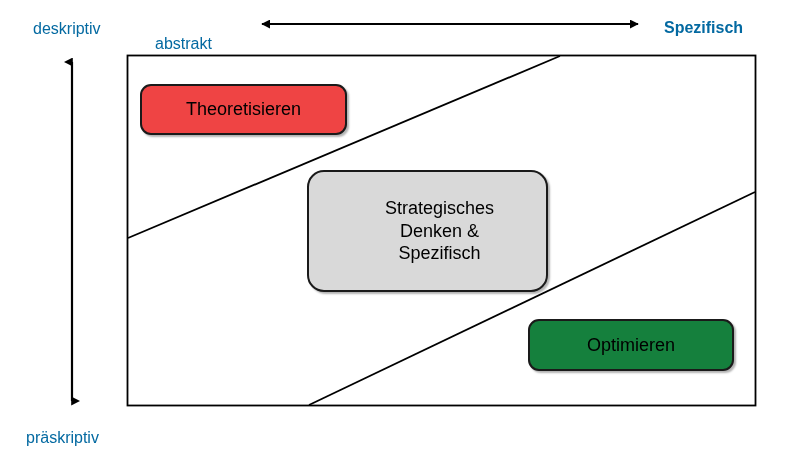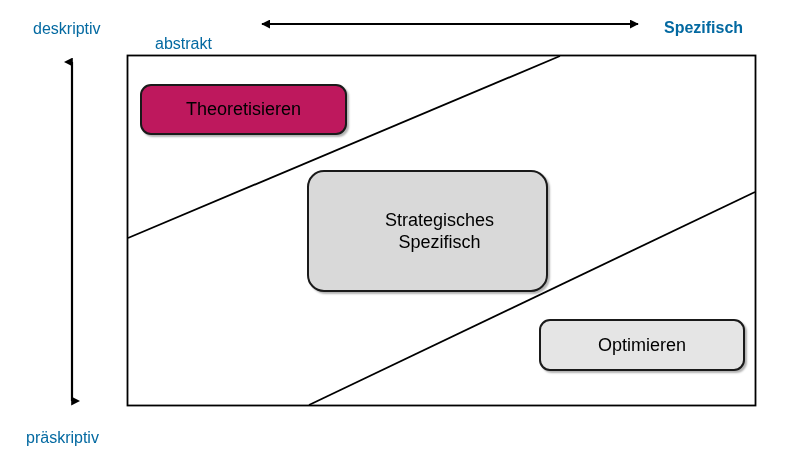--- a/index.html
+++ b/index.html
@@ -49,34 +49,33 @@
     align-items: center;
     justify-content: center;
     text-align: center;
     font-size: 18px;
     line-height: 1.25;
     color: #000;
     box-shadow: 2px 2px 2px rgba(0,0,0,0.30);
   }
   #node-theoretisieren {
     left: 140px; top: 84px; width: 207px; height: 51px;
-    background: #be185d;
+    background: #ef4444;
     border-radius: 11px;
   }
   #node-strategisches {
     left: 307px; top: 170px; width: 241px; height: 122px;
     background: #d9d9d9;
     border-radius: 17px;
     padding-left: 24px;
   }
   #node-optimieren {
     left: 528px; top: 319px; width: 206px; height: 52px;
-    background: #e5e5e5;
+    background: #15803d;
     border-radius: 11px;
-    margin-left: 11px;
   }
 </style>
 </head>
 <body>
 
 <div id="stage">
 
   <svg id="canvas" viewBox="0 0 800 449">
     <defs>
       <marker id="arrowhead-up" markerWidth="9" markerHeight="9" refX="4.5" refY="8.2" orient="auto-start-reverse" markerUnits="userSpaceOnUse">
@@ -112,20 +111,21 @@
 
   <div class="axis-label" id="label-spezifisch">Spezifisch</div>
 
   <div class="node" id="node-theoretisieren">
     <span>Theoretisieren</span>
   </div>
 
   <div class="node" id="node-strategisches">
     <div>
       <div>Strategisches</div>
+      <div>Denken &amp;</div>
       <div>Spezifisch</div>
     </div>
   </div>
 
   <div class="node" id="node-optimieren">
     <span>Optimieren</span>
   </div>
 
 </div>
 

